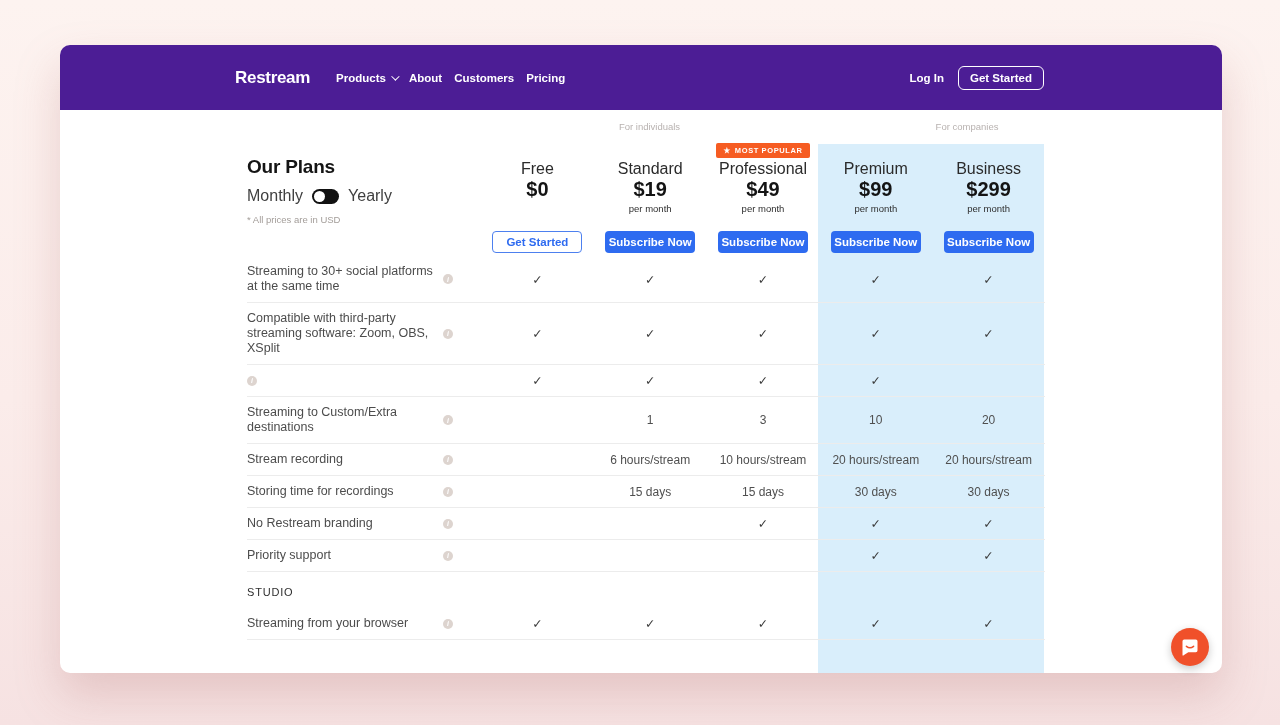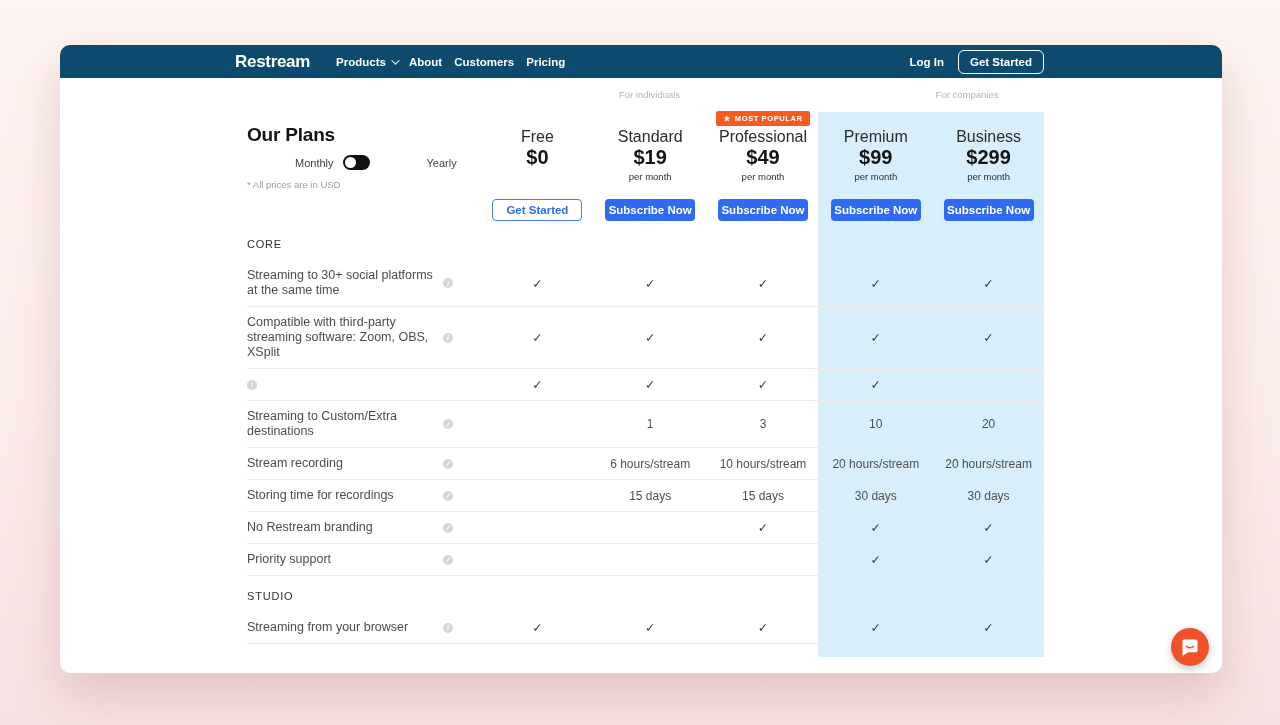--- a/index.html
+++ b/index.html
@@ -10,21 +10,21 @@
     position:relative; overflow:hidden;
   }
   
   .card {
     position:absolute; left:60px; top:45px; width:1162px; height:628px;
     background:#fff; border-radius:10px; overflow:hidden;
     box-shadow:0 22px 45px rgba(180,115,115,.28);
   }
   
   .nav {
-    height:33px; background:#0c4a6e; display:flex; align-items:center;
+    height:65px; background:#4c1d95; display:flex; align-items:center;
     padding:0 178px 0 175px; color:#fff;
   }
   .logo { font-size:17px; font-weight:800; letter-spacing:-0.3px; }
   .nav-links { display:flex; align-items:center; margin-left:26px; gap:12px; }
   .nav-link { font-size:11.5px; font-weight:700; cursor:pointer; display:flex; align-items:center; gap:5px; }
   .chev { width:6px; height:6px; border-right:1.5px solid #fff; border-bottom:1.5px solid #fff;
           transform:rotate(45deg) translateY(-2px); display:inline-block; }
   .nav-spacer { flex:1; }
   .login { font-size:11.5px; font-weight:700; cursor:pointer;text-align:center; }
   .nav-cta {
@@ -32,21 +32,21 @@
     border:1.5px solid #fff; border-radius:6px; padding:5px 11px; cursor:pointer;
     font-family:inherit;
   }
   
   .content { position:relative; height:579px; }
   .blue-band { position:absolute; left:758px; top:34px; width:226px; bottom:0; background:#d9eefb; }
   
   .intro { position:absolute; left:187px; top:46px; z-index:2; }
   .intro h1 { font-size:19px; font-weight:800; color:#141414; letter-spacing:-0.2px; }
   .toggle-row { display:flex; align-items:center; gap:9px; margin-top:9px; }
-  .toggle-label { font-size:11px; color:#3f3f3f;margin-left:48px; }
+  .toggle-label { font-size:16px; color:#3f3f3f; }
   .switch { width:27px; height:15px; background:#111; border-radius:8px; position:relative; cursor:pointer; }
   .switch .knob { position:absolute; left:2px; top:2px; width:11px; height:11px; background:#fff; border-radius:50%; }
   .note { margin-top:9px; font-size:9.5px; color:#a39d99; }
   
   .grp { position:absolute; top:11px; font-size:9.5px; color:#b8b2b0; text-align:center; z-index:2; }
   .grp-ind { left:533px; width:113px; }
   .grp-com { left:794px; width:226px;text-align:center; }
   
   .plans { position:absolute; left:421px; top:33px; width:564px; display:grid;
            grid-template-columns:repeat(5,112.8px); z-index:2; }
@@ -159,21 +159,20 @@
       <div class="plan-col">
         <div class="badge-slot"></div>
         <div class="plan-name">Business</div>
         <div class="plan-price">$299</div>
         <div class="plan-period">per month</div>
         <button class="plan-cta cta-fill">Subscribe Now</button>
       </div>
     </div>
 
     <div class="ftable">
-      <div class="section-title">CORE</div>
 
       <div class="t-row">
         <div class="t-label">Streaming to 30+ social platforms at the same time</div>
         <div class="t-info">
           <span class="info-dot">i</span>
         </div>
         <div class="t-cell check">✓</div>
         <div class="t-cell check">✓</div>
         <div class="t-cell check">✓</div>
         <div class="t-cell check">✓</div>

